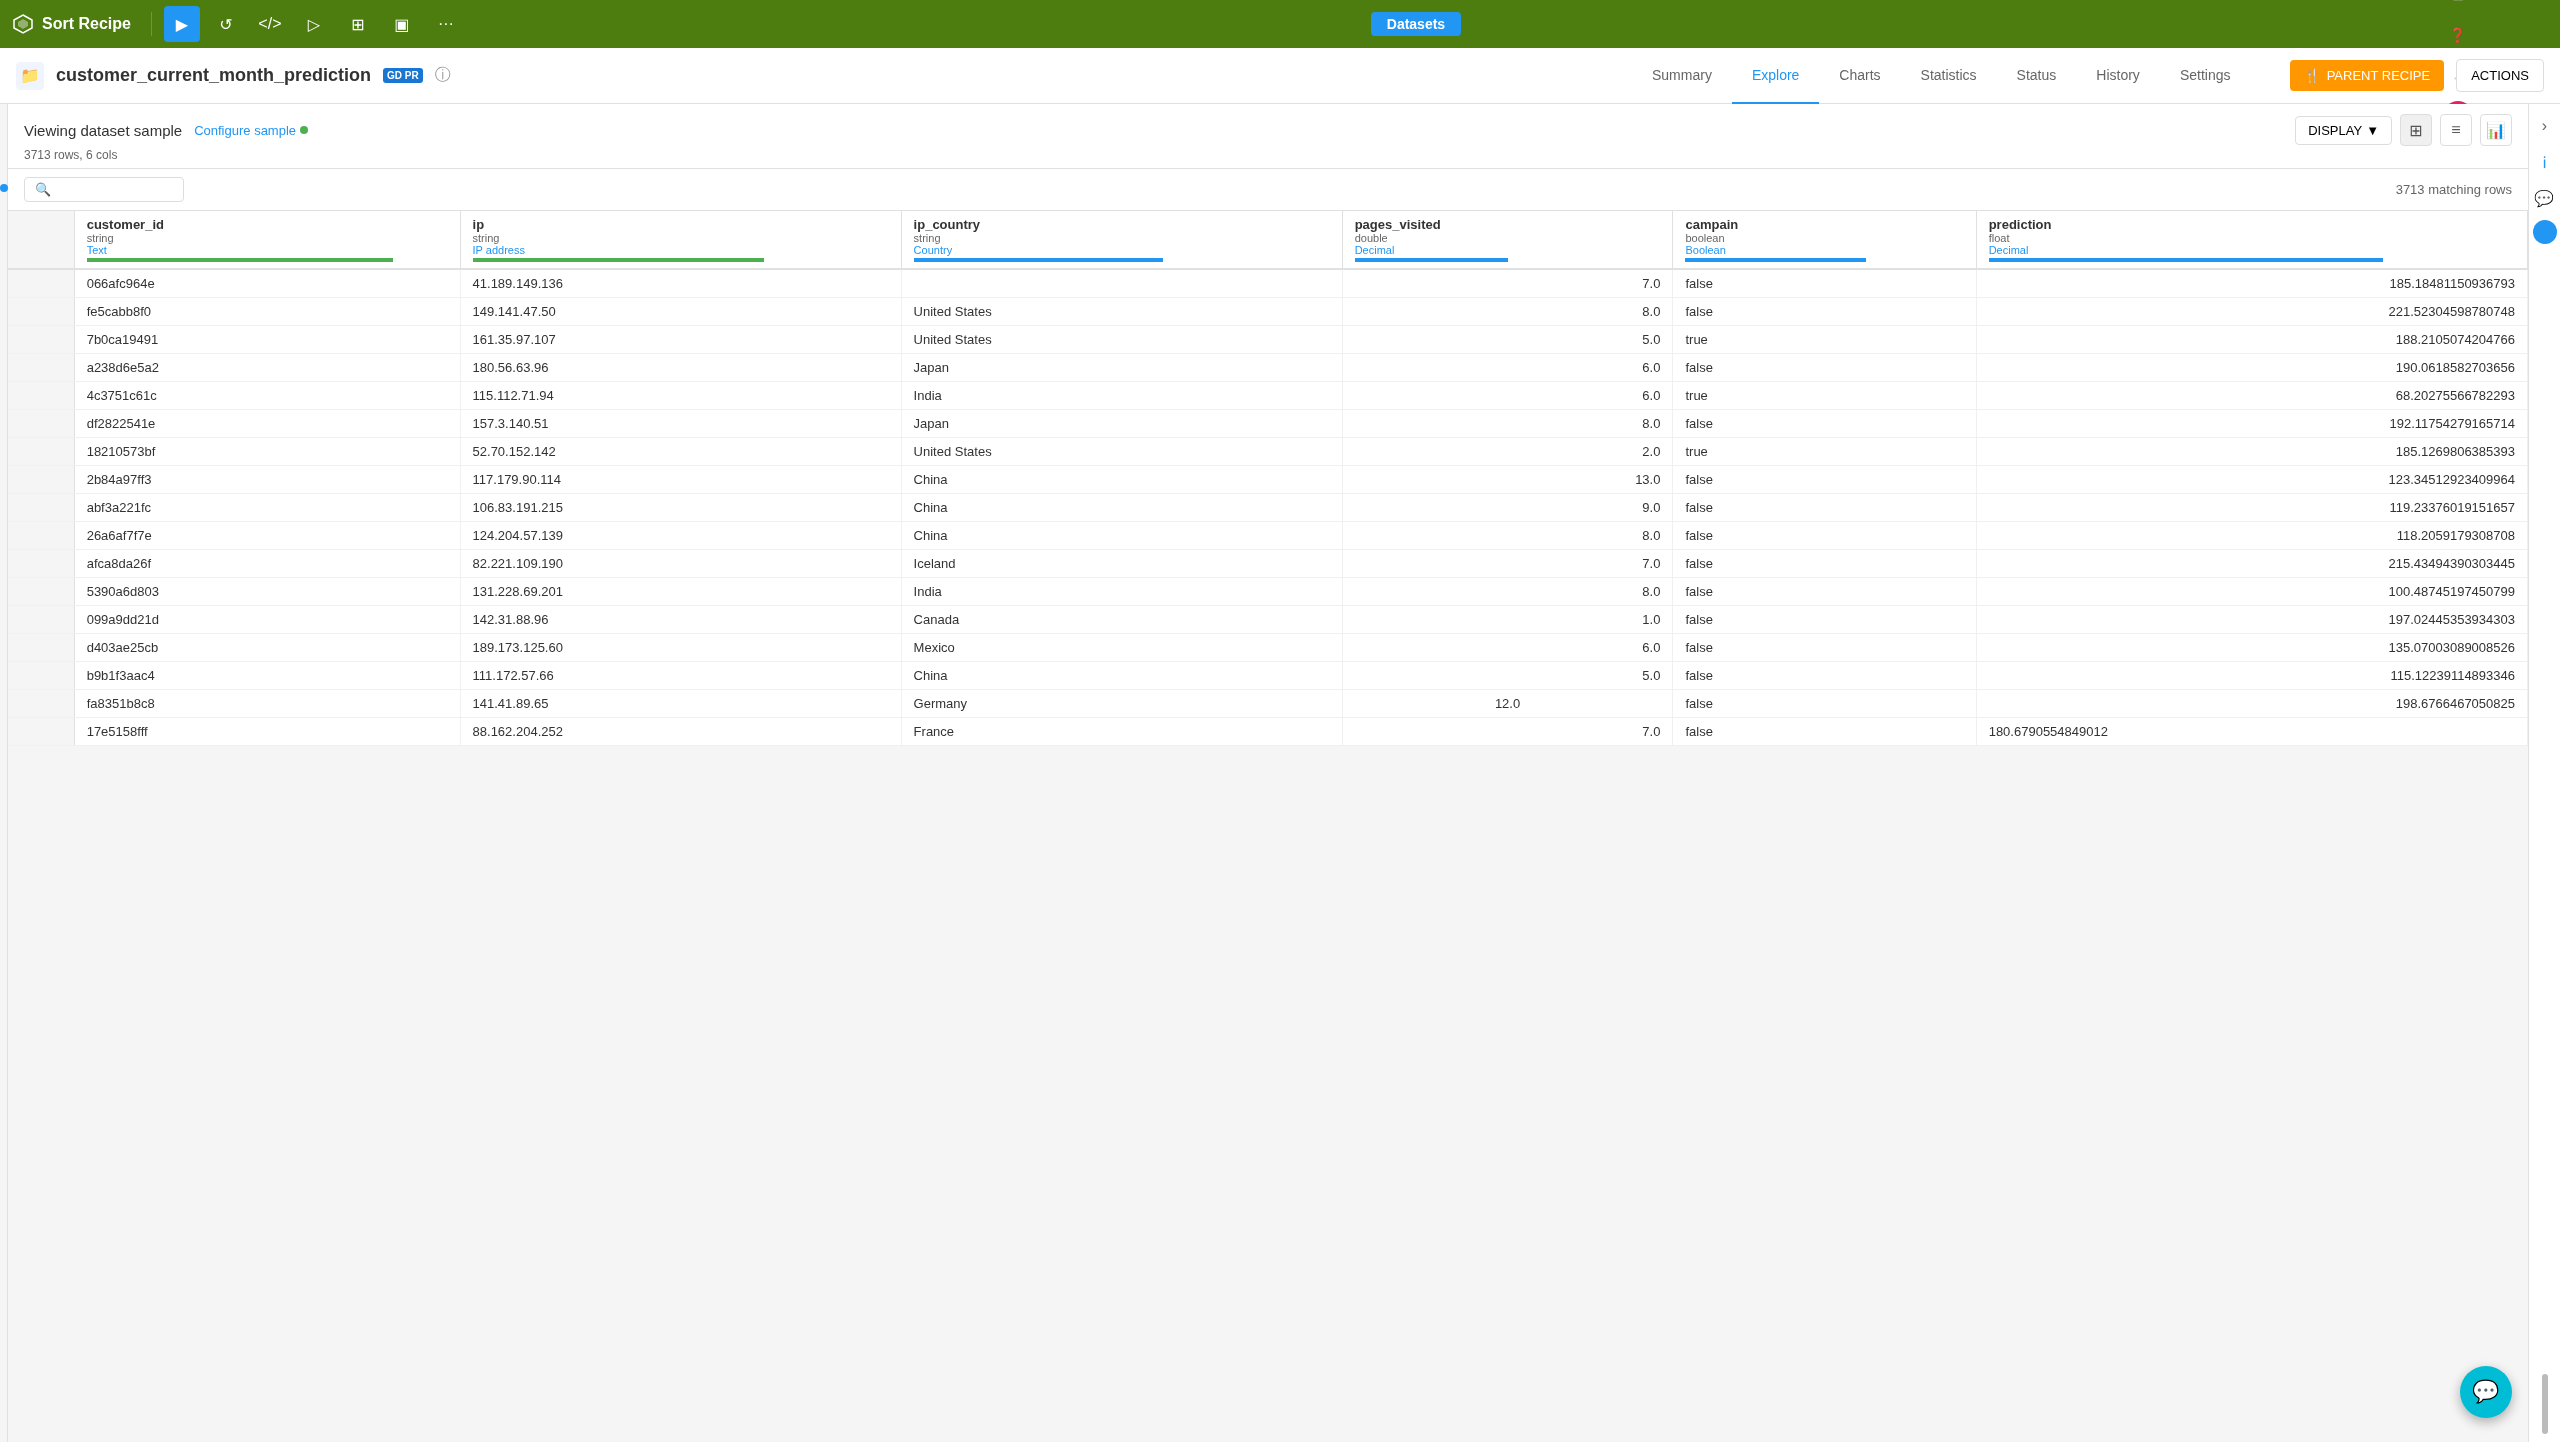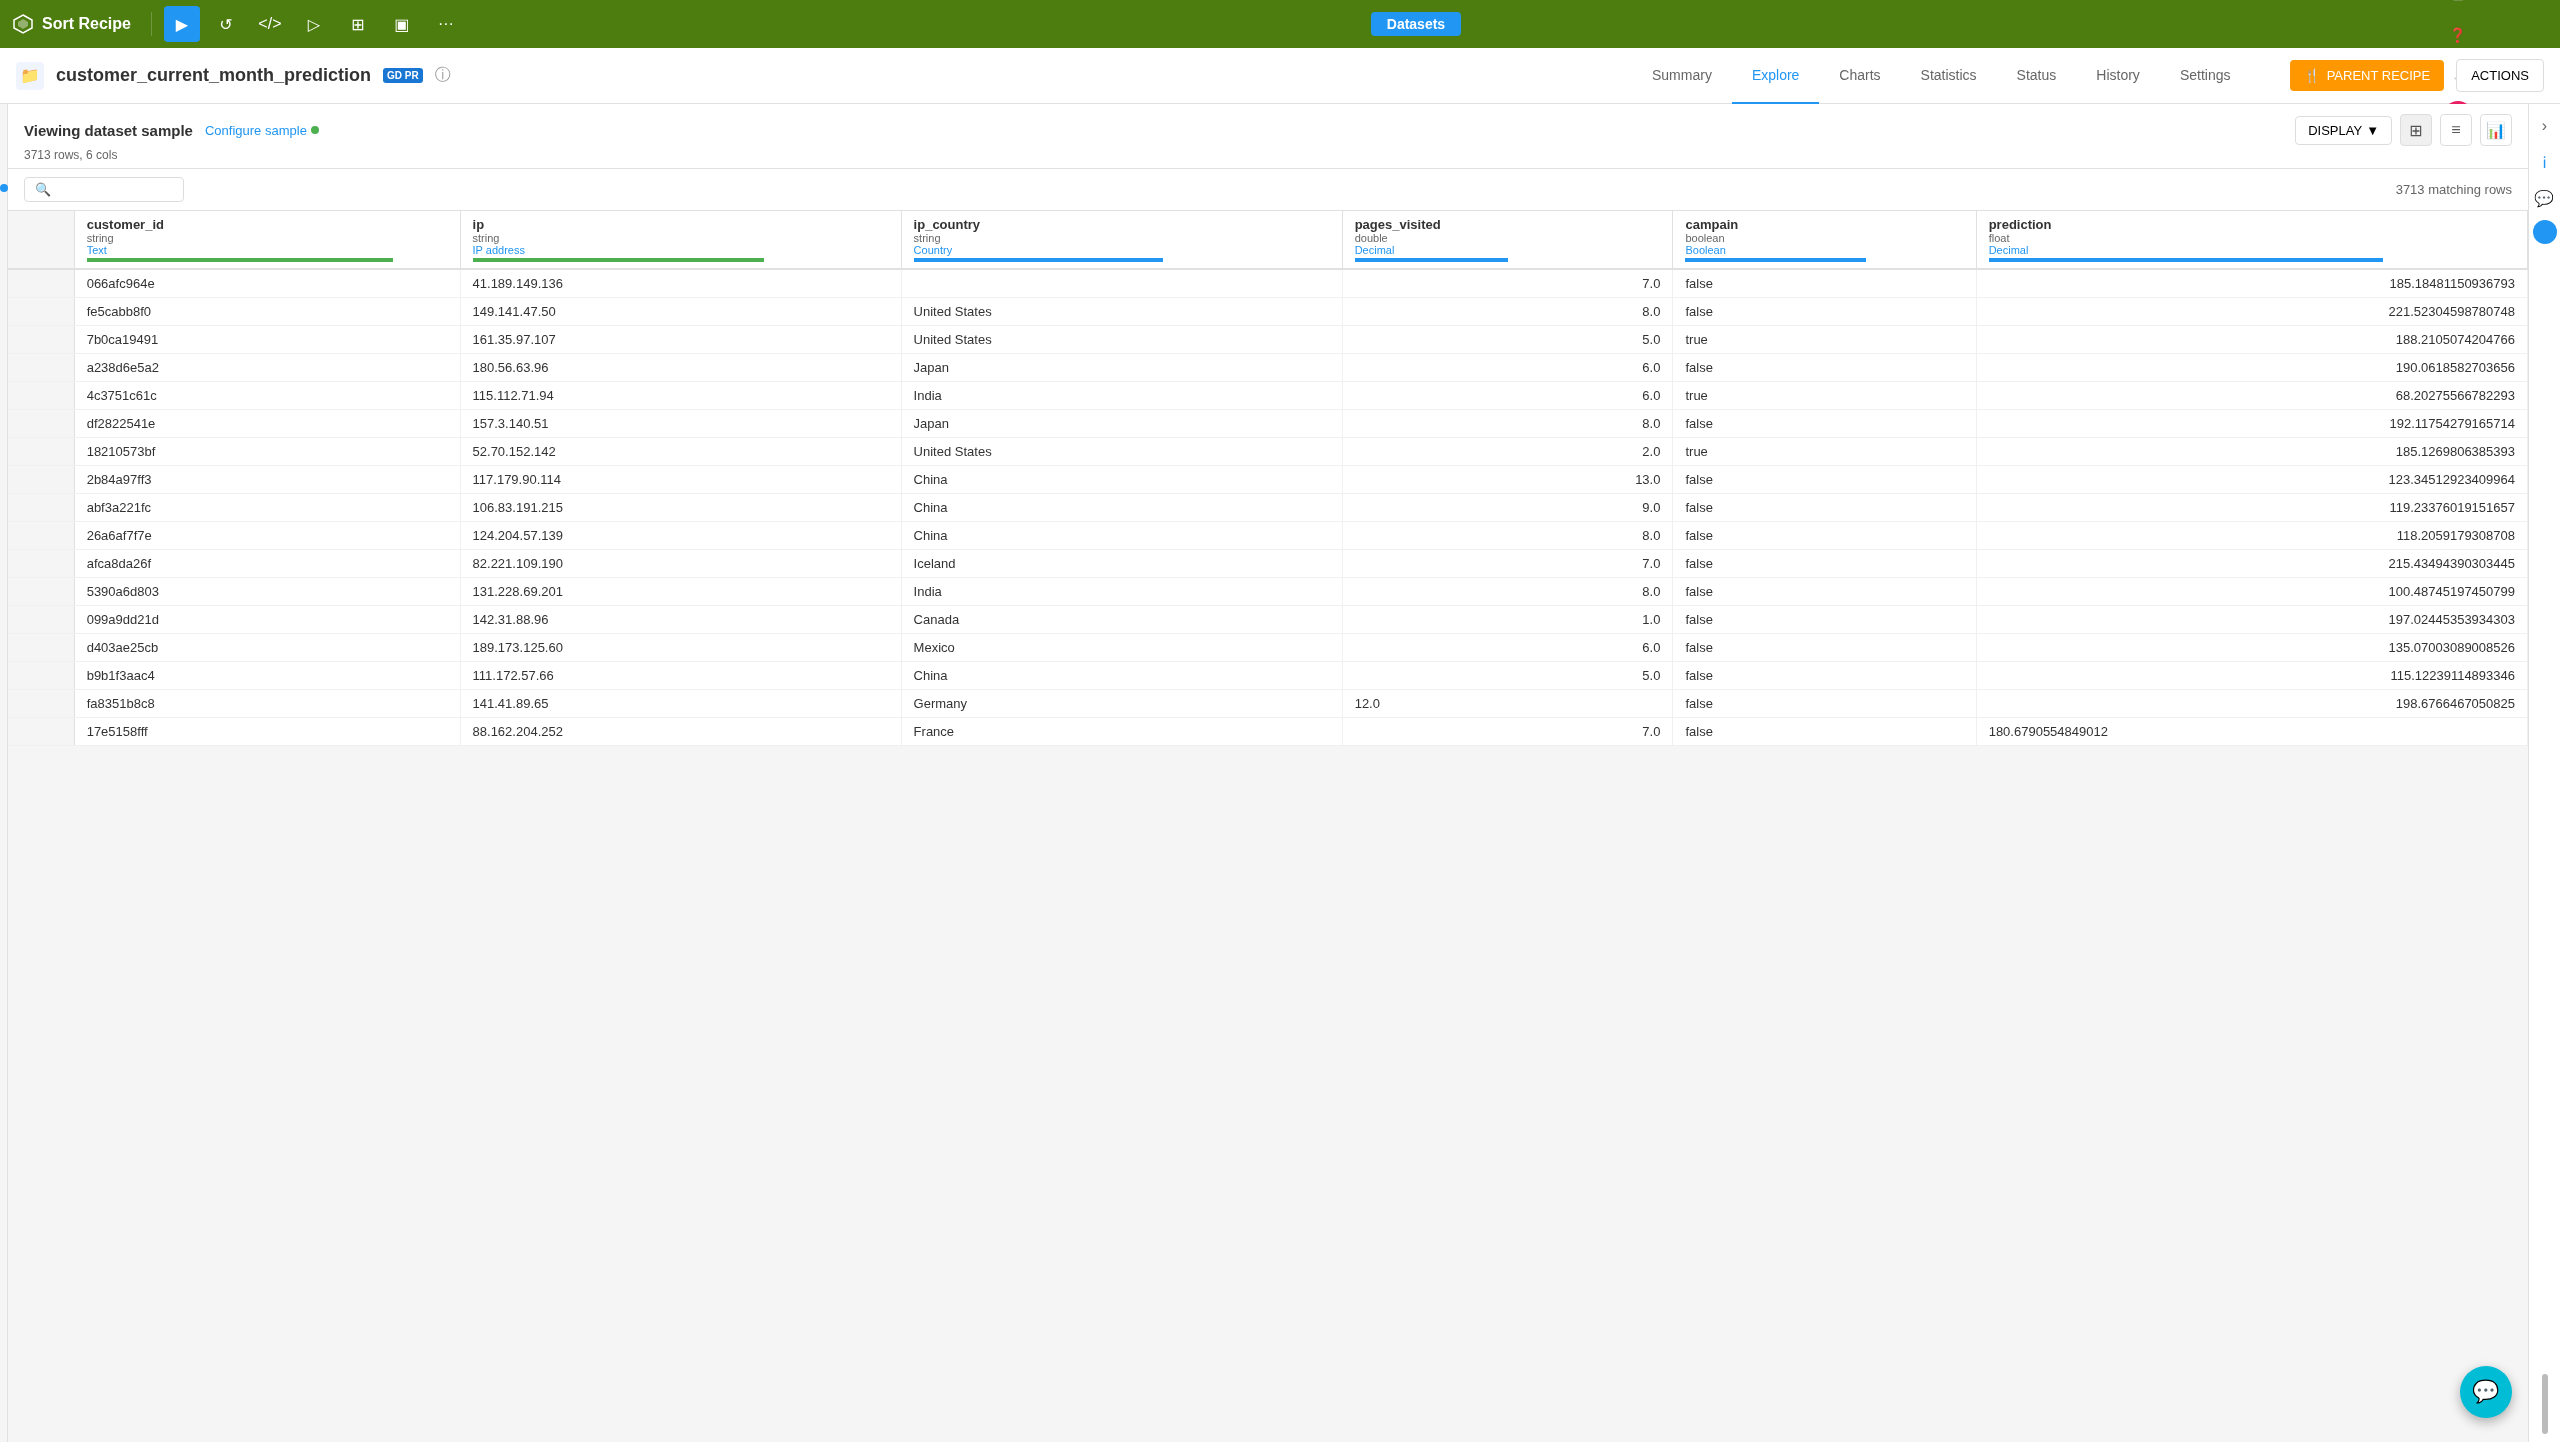--- a/index.html
+++ b/index.html
@@ -38,21 +38,21 @@
     .tab { padding: 0 20px; height: 56px; display: flex; align-items: center; cursor: pointer; font-size: 14px; color: #666; border-bottom: 2px solid transparent; }
     .tab.active { color: #2196F3; border-bottom: 2px solid #2196F3; font-weight: 500; }
 
     .parent-recipe-btn { background: #ff9800; color: white; border: none; padding: 8px 14px; border-radius: 4px; cursor: pointer; font-size: 13px; font-weight: 500; display: flex; align-items: center; gap: 6px; }
     .actions-btn { background: white; border: 1px solid #ddd; padding: 8px 14px; border-radius: 4px; cursor: pointer; font-size: 13px; font-weight: 500; }
 
     
     .content { display: flex; height: calc(100vh - 104px); }
     .main { flex: 1; overflow: hidden; display: flex; flex-direction: column; }
     .viewing-left { display: flex; align-items: center; gap: 12px; }
-    .viewing-title { font-size: 15px; font-weight: 700; text-align: right; }
+    .viewing-title { font-size: 15px; font-weight: 400; text-align: right; }
     .configure-sample { color: #2196F3; font-size: 13px; cursor: pointer; display: flex; align-items: center; gap: 4px; }
     .configure-dot { width: 8px; height: 8px; border-radius: 50%; background: #4caf50; }
     .rows-info { font-size: 12px; color: #666; padding: 2px 16px 8px; background: white; }
     .viewing-right { display: flex; align-items: center; gap: 8px; }
 
     .display-btn { border: 1px solid #ddd; background: white; padding: 6px 12px; border-radius: 4px; cursor: pointer; font-size: 13px; display: flex; align-items: center; gap: 4px; }
     .view-btn { border: 1px solid #ddd; background: white; width: 32px; height: 32px; border-radius: 4px; cursor: pointer; display: flex; align-items: center; justify-content: center; font-size: 16px; color: #555; }
     .view-btn.active { background: #f0f0f0; }
 
     
@@ -384,21 +384,21 @@
       <td>China</td>
       <td style="text-align:right">5.0</td>
       <td>false</td>
       <td style="text-align:right">115.12239114893346</td>
     </tr>
             <tr>
       <td class="row-selector"></td>
       <td>fa8351b8c8</td>
       <td>141.41.89.65</td>
       <td>Germany</td>
-      <td style="text-align:left">12.0</td>
+      <td style="text-align:center">12.0</td>
       <td>false</td>
       <td style="text-align:right">198.6766467050825</td>
     </tr>
             <tr>
       <td class="row-selector"></td>
       <td>17e5158fff</td>
       <td>88.162.204.252</td>
       <td>France</td>
       <td style="text-align:right">7.0</td>
       <td>false</td>

